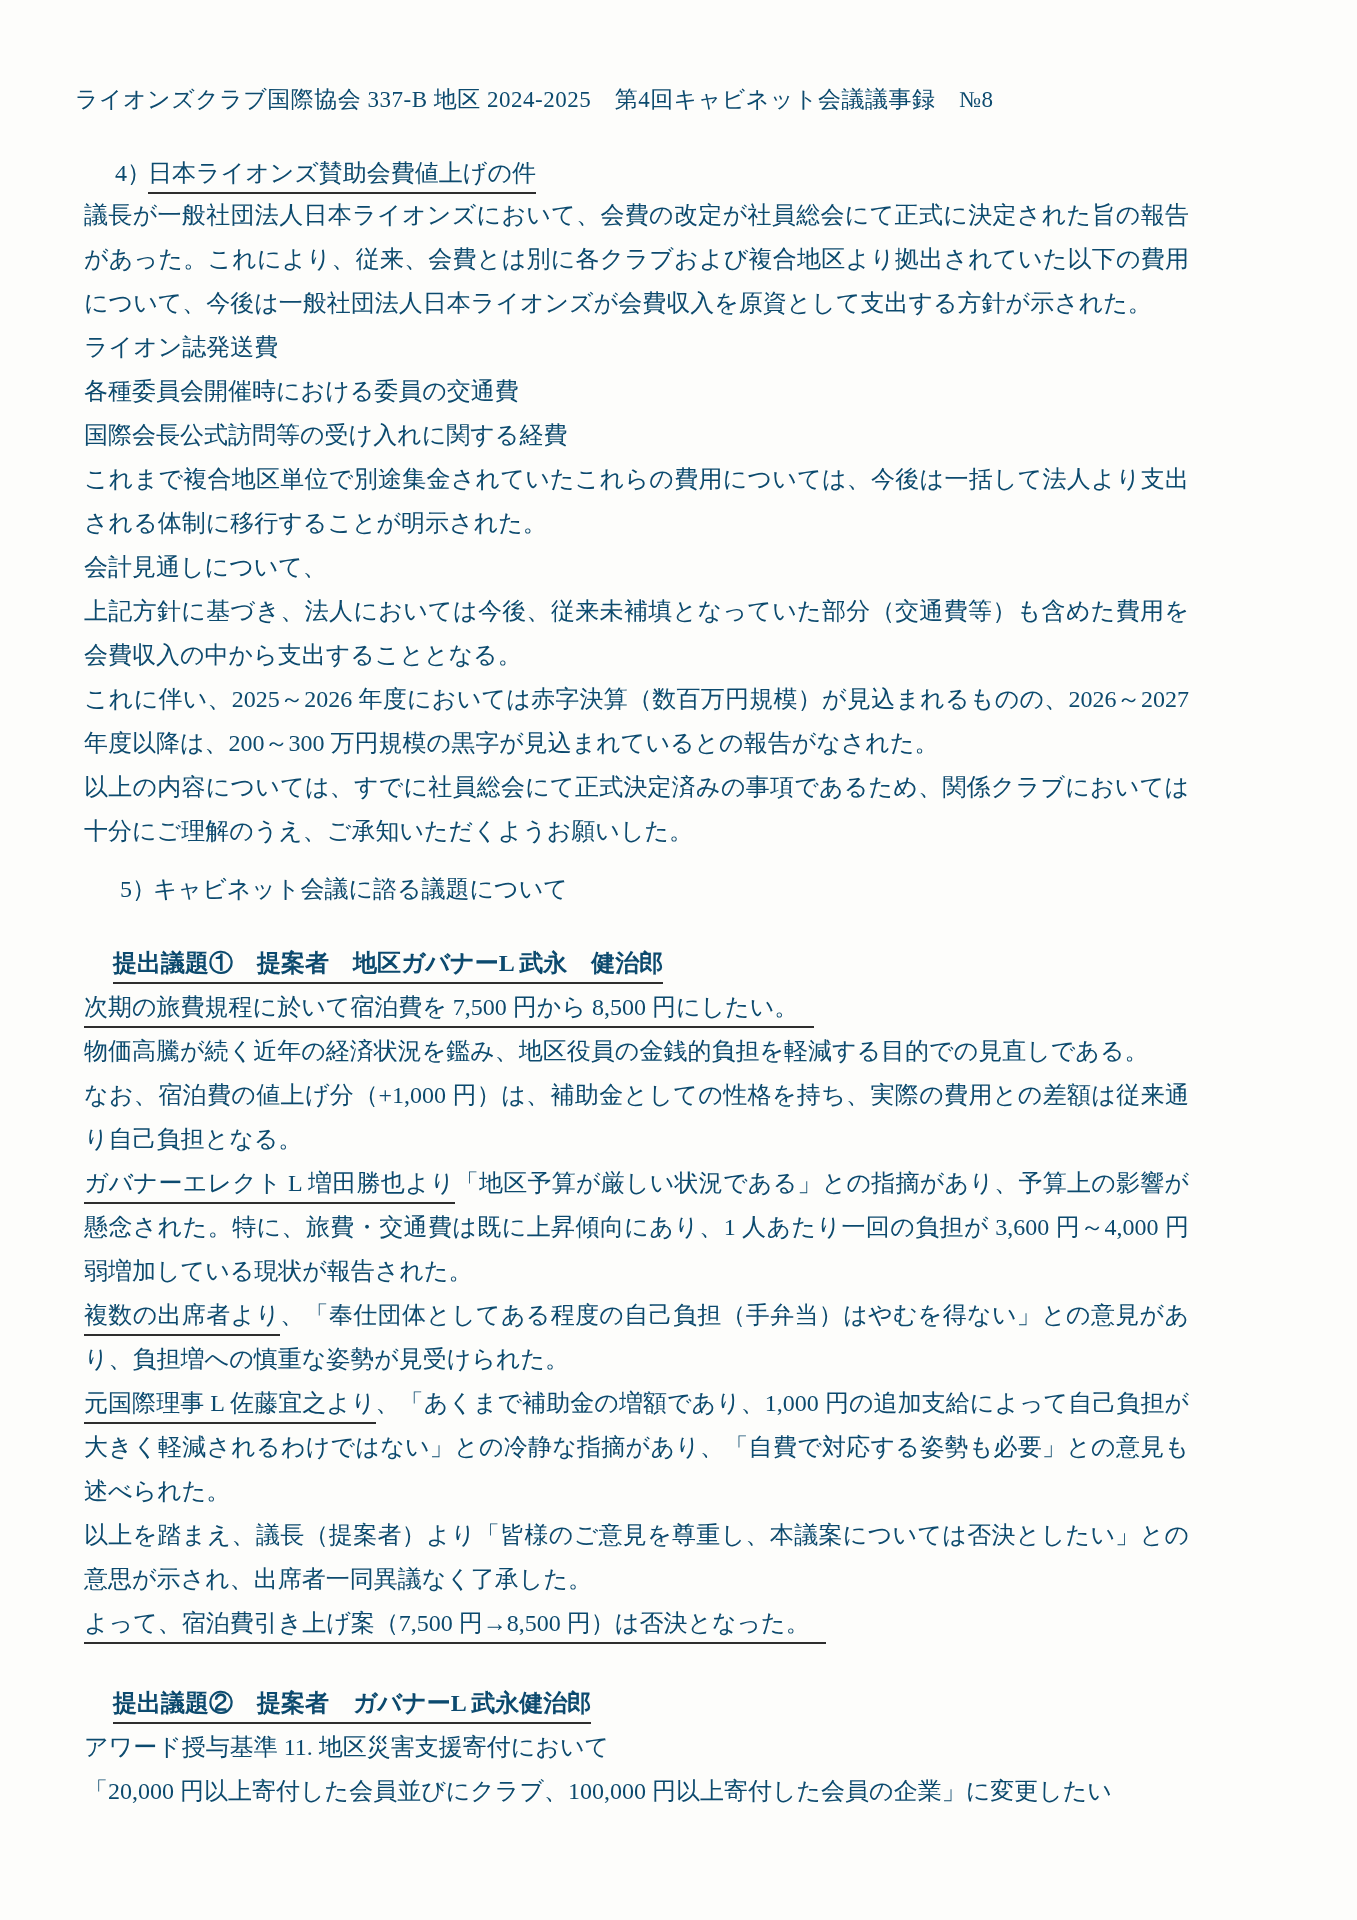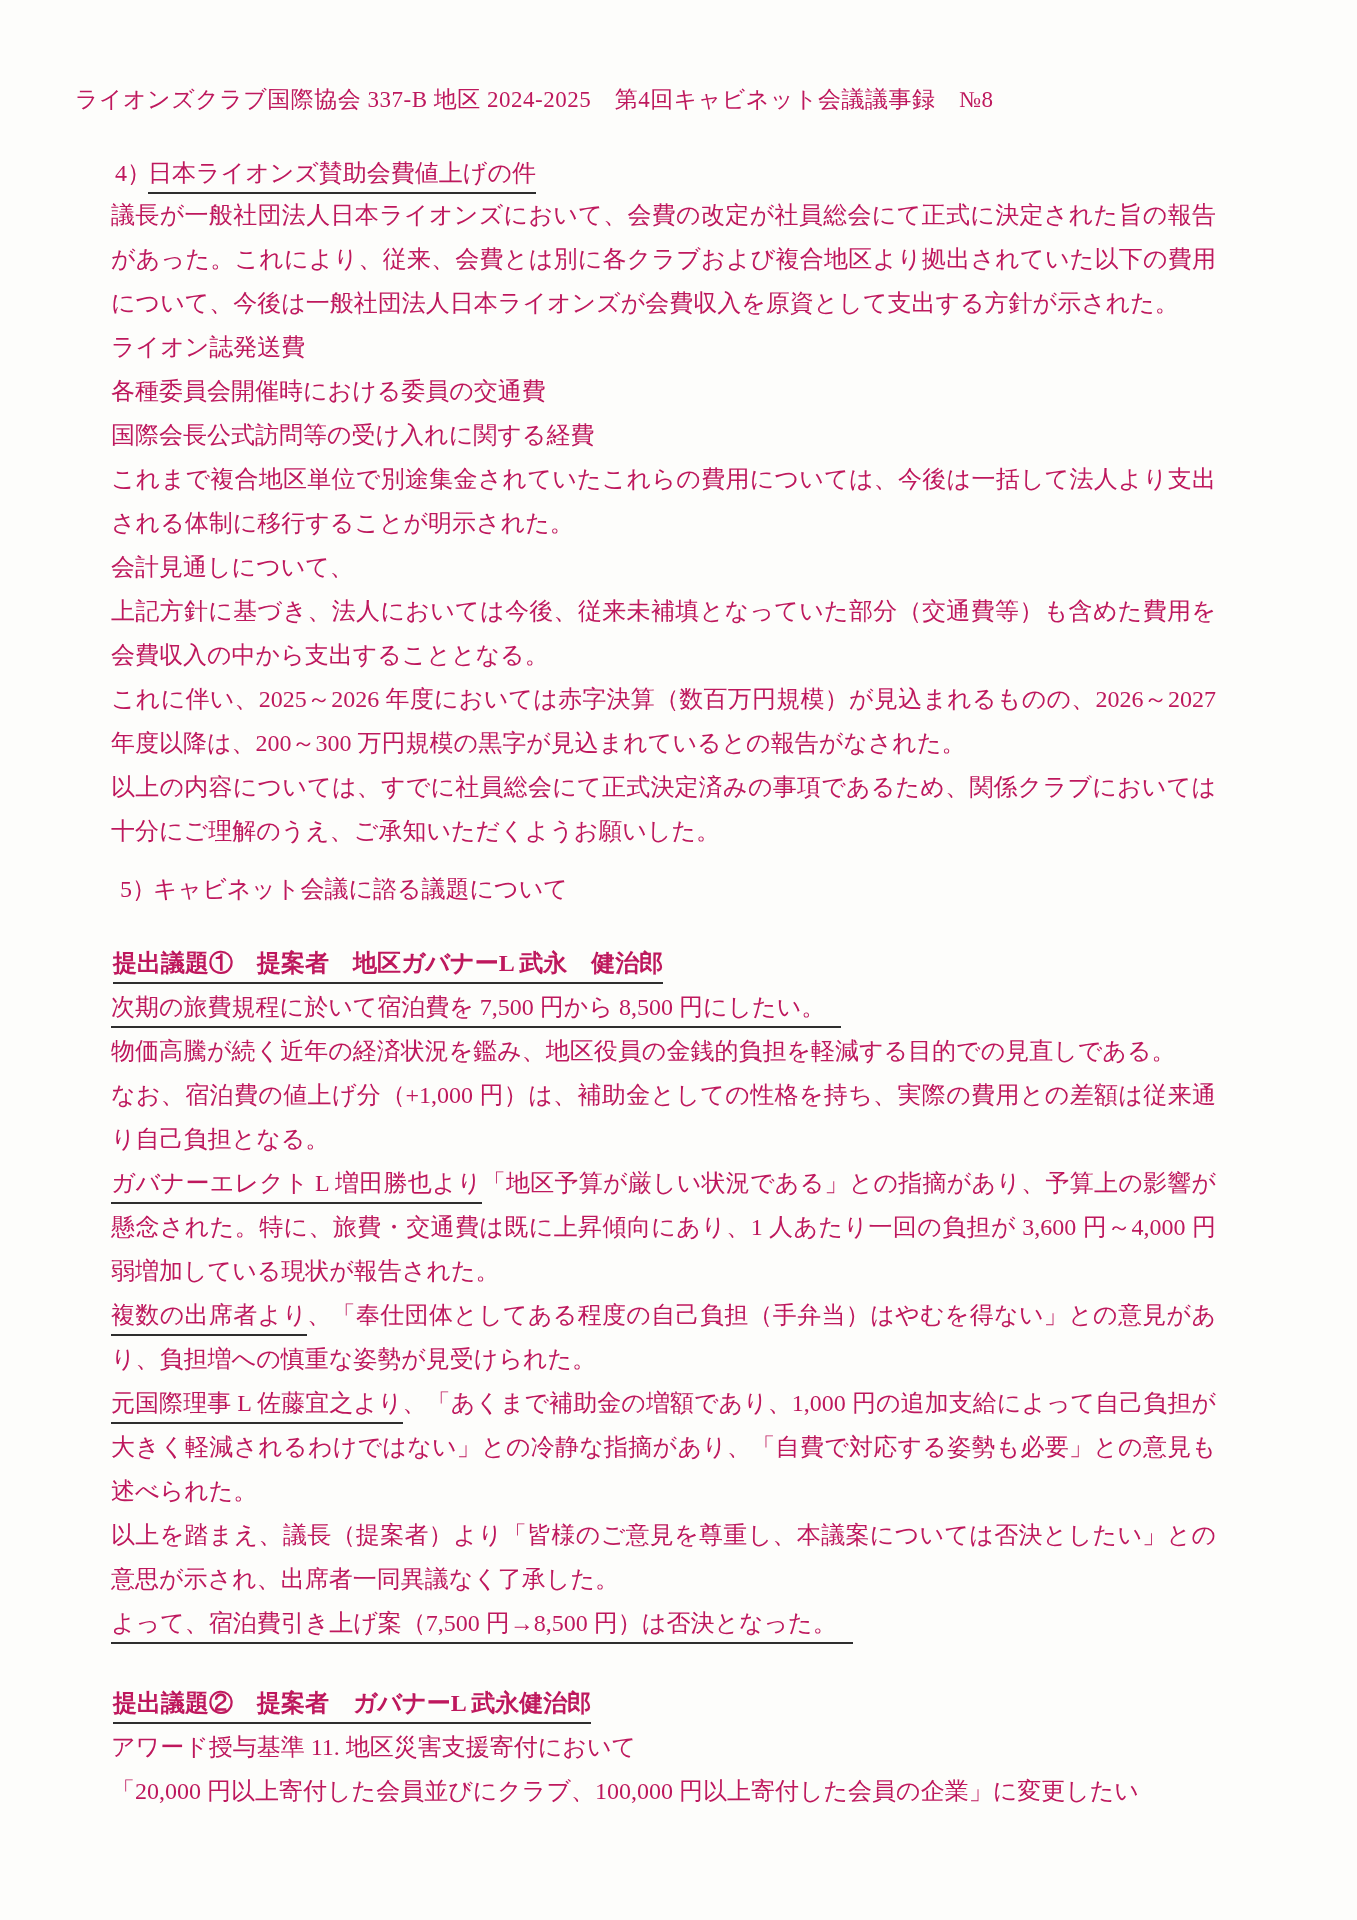--- a/index.html
+++ b/index.html
@@ -10,21 +10,21 @@
   .page {
     position: relative;
     width: 1357px;
     height: 1920px;
     margin: 0 auto;
     background: #fdfdfb;
     box-sizing: border-box;
     padding-top: 85px;
     overflow: hidden;
     font-family: "Liberation Serif", "DejaVu Serif", serif;
-    color: #be185d;
+    color: #0c4a6e;
   }
   .doc-header {
     margin-left: 75px;
     font-size: 23px;
     line-height: 30px;
     letter-spacing: 0.5px;
     white-space: nowrap;
   }
   .sec-heading {
     font-size: 24px;
@@ -40,21 +40,21 @@
   .agenda-heading {
     margin-left: 113px;
     font-size: 24px;
     line-height: 44px;
     white-space: nowrap;
     font-weight: bold;
   }
   .agenda1-heading { margin-top: 30px; }
   .agenda2-heading { margin-top: 36px; }
   .body-col {
-    margin-left: 111px;
+    margin-left: 84px;
     width: 1105px;
     font-size: 24px;
     line-height: 44px;
     text-align: justify;
   }
   .body-col p { margin: 0; }
   .u {
     border-bottom: 2px solid #2e2e2e;
     padding-bottom: 6px;
   }

